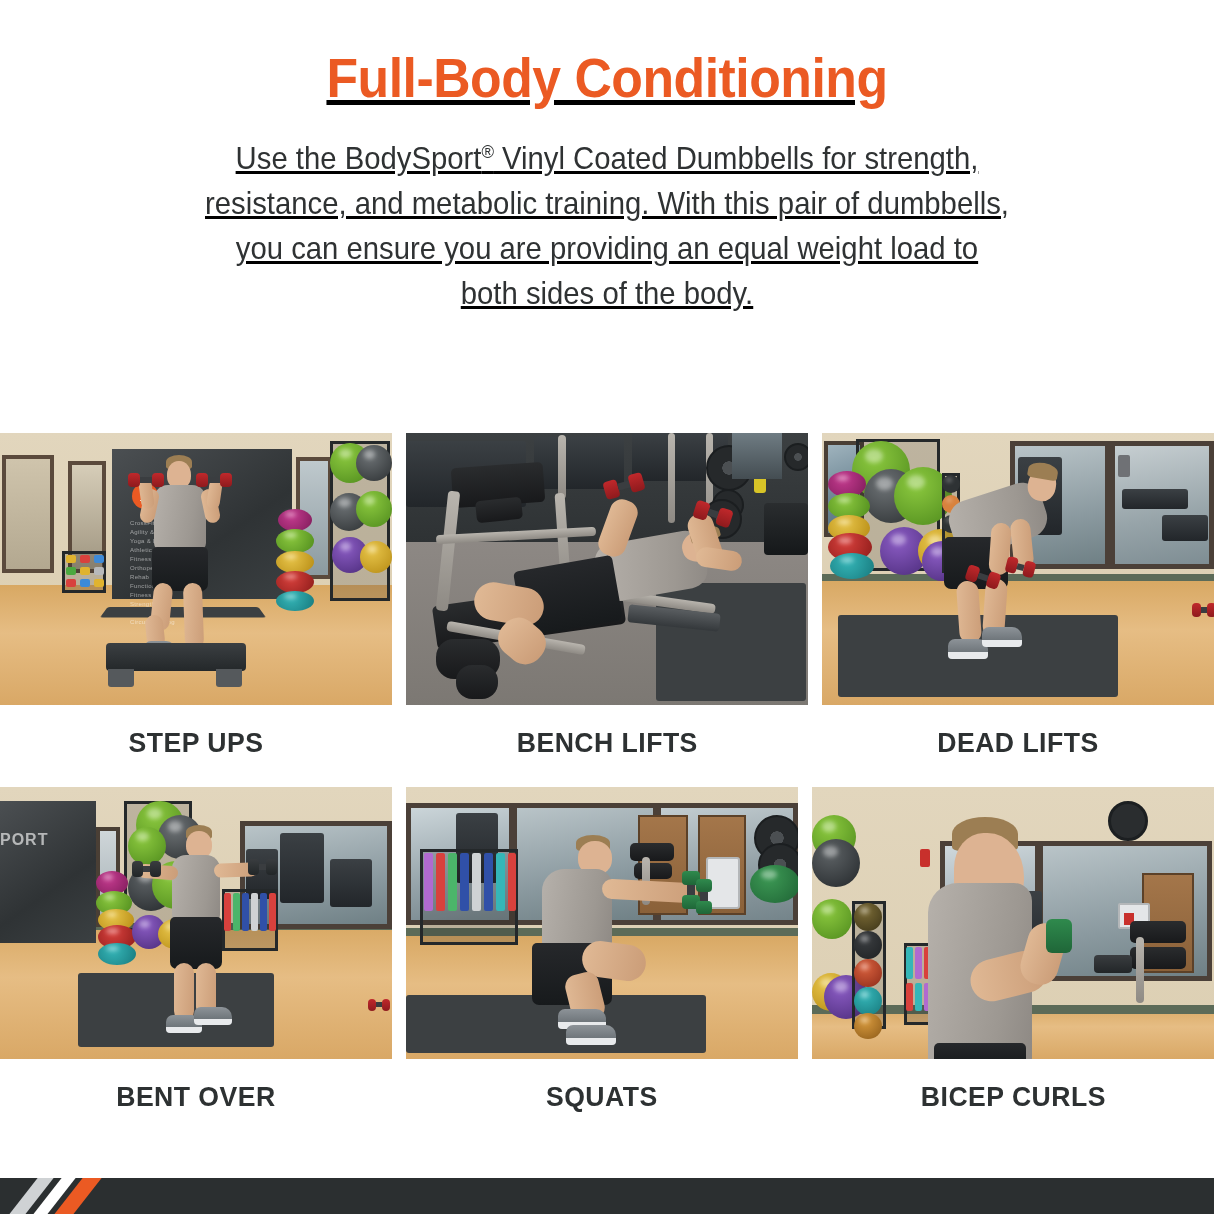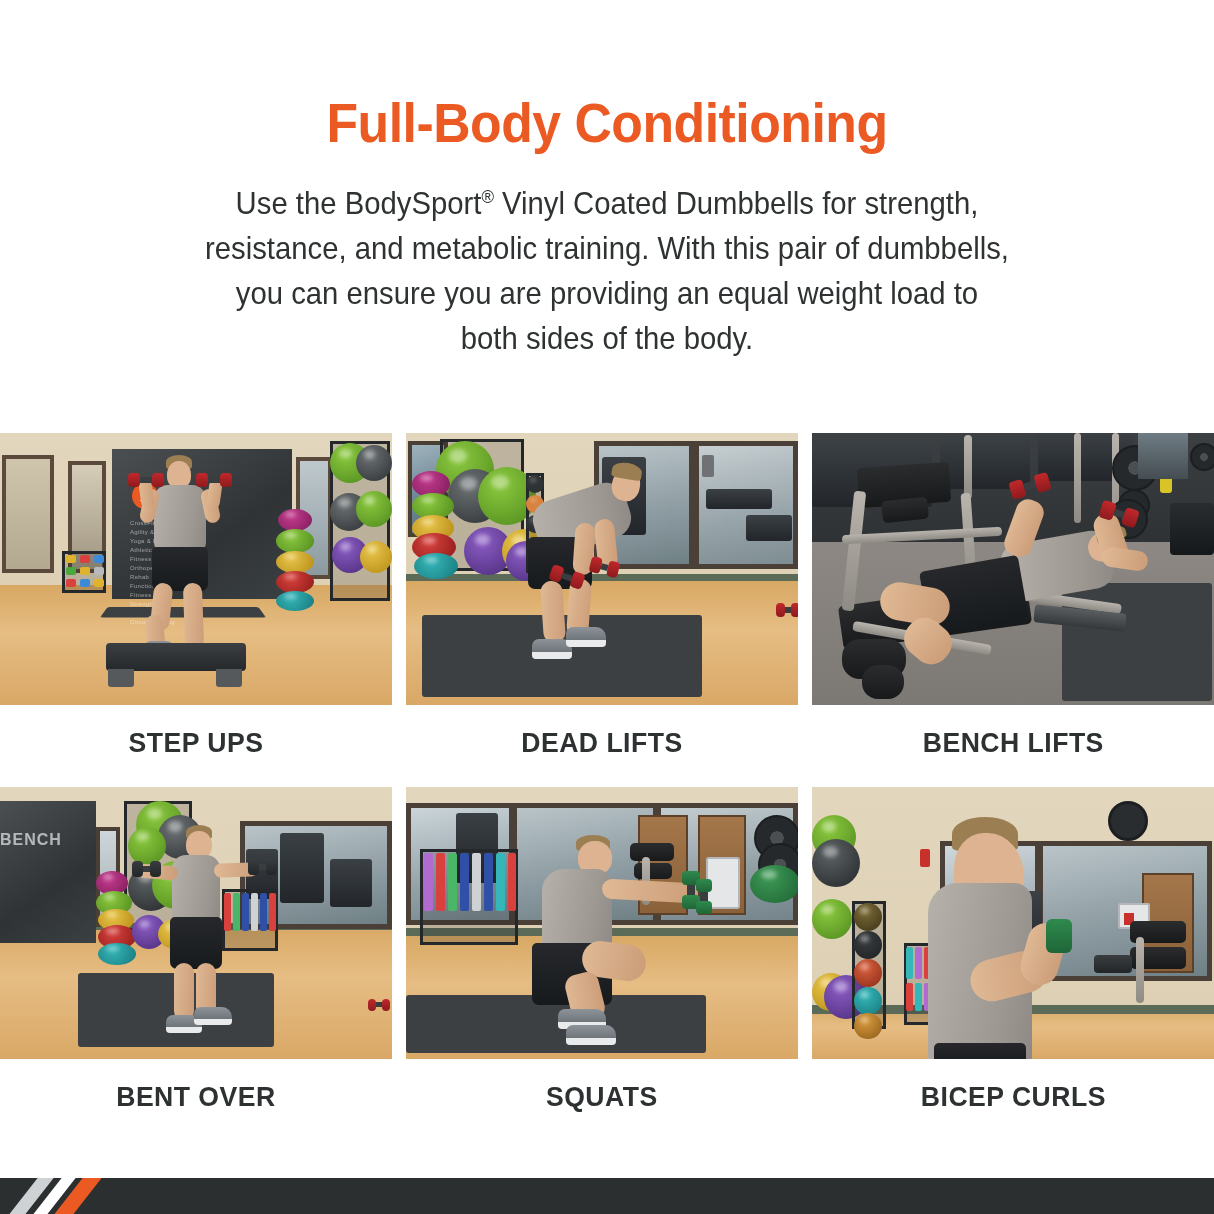--- a/index.html
+++ b/index.html
@@ -18,22 +18,23 @@
   .page {
     width: 1214px;
     height: 1214px;
     position: relative;
     background: #ffffff;
     box-sizing: border-box;
   }
 
   
   .header {
-    padding-top: 96px;
+    padding-top: 51px;
     text-align: center;
+    text-decoration: underline;
   }
   .headline {
     color: #EB5A23;
     font-family: "Liberation Sans Narrow", "Liberation Sans", sans-serif;
     font-size: 55px;
     font-weight: bold;
     letter-spacing: -0.5px;
     line-height: 1.0;
     margin: 0;
     transform: scaleX(0.94);
@@ -394,20 +395,80 @@
             </div>
 
             <div class="step-platform" style="left:106px;top:210px;width:140px;height:28px;"></div>
             <div class="step-leg" style="left:108px;top:236px;width:26px;height:18px;"></div>
             <div class="step-leg" style="left:216px;top:236px;width:26px;height:18px;"></div>
           </div>
         </div>
         <div class="caption">STEP UPS</div>
       </div>
 
+      <div class="cell wide">
+        <div class="photo">
+          <div class="scene">
+            <div class="wall-dark" style="height:46%"></div>
+            <div class="floor-rubber" style="height:60%"></div>
+
+            <div class="treadmill" style="left:0px;top:8px;width:120px;height:66px;"></div>
+            <div class="treadmill" style="left:128px;top:4px;width:90px;height:52px;"></div>
+            <div class="treadmill" style="left:226px;top:0px;width:96px;height:48px;"></div>
+            <div class="bench-frame" style="left:152px;top:2px;width:8px;height:64px;"></div>
+            <div class="bench-frame" style="left:262px;top:0px;width:7px;height:90px;"></div>
+            <div class="bench-frame" style="left:300px;top:0px;width:7px;height:110px;"></div>
+            <div class="plate" style="left:300px;top:12px;width:46px;height:46px;"></div>
+            <div class="plate" style="left:306px;top:56px;width:32px;height:32px;"></div>
+            <div class="plate" style="left:296px;top:66px;width:40px;height:40px;"></div>
+            <div class="plate" style="left:378px;top:10px;width:28px;height:28px;"></div>
+            <div style="position:absolute;left:348px;top:26px;width:12px;height:34px;background:#d8c427;border-radius:3px;"></div>
+            <div style="position:absolute;left:358px;top:70px;width:44px;height:52px;background:linear-gradient(#2a2d2f,#15181a);border-radius:4px;"></div>
+            <div class="window" style="left:326px;top:0px;width:50px;height:46px;background:linear-gradient(#6f7c83,#444d52);border:none;"></div>
+
+            <div class="mat" style="left:250px;top:150px;width:150px;height:118px;"></div>
+
+            <div class="bench" style="left:46px;top:32px;width:92px;height:40px;transform:rotate(-4deg);"></div>
+            <div class="bench" style="left:70px;top:66px;width:46px;height:22px;transform:rotate(-6deg);"></div>
+            <div class="bench" style="left:28px;top:160px;width:190px;height:44px;transform:rotate(-8deg);"></div>
+            <div class="bench-frame" style="left:36px;top:58px;width:12px;height:120px;transform:rotate(6deg);"></div>
+            <div class="bench-frame" style="left:152px;top:60px;width:10px;height:100px;transform:rotate(-4deg);"></div>
+            <div class="bench-frame" style="left:30px;top:98px;width:160px;height:9px;transform:rotate(-3deg);"></div>
+            <div class="bench-frame" style="left:150px;top:160px;width:160px;height:10px;transform:rotate(8deg);"></div>
+            <div class="bench-frame" style="left:40px;top:200px;width:140px;height:10px;transform:rotate(10deg);"></div>
+            <div class="bench" style="left:30px;top:206px;width:64px;height:40px;border-radius:18px;"></div>
+            <div class="bench" style="left:50px;top:232px;width:42px;height:34px;border-radius:16px;"></div>
+
+            <div class="person">
+              <div class="torso" style="left:190px;top:104px;width:110px;height:58px;transform:rotate(-10deg);border-radius:18px;"></div>
+              <div class="head" style="left:276px;top:98px;width:36px;height:30px;transform:rotate(-16deg);"></div>
+              <div class="hair" style="left:284px;top:94px;width:30px;height:14px;transform:rotate(-16deg);"></div>
+              <div class="shorts" style="left:112px;top:130px;width:100px;height:66px;transform:rotate(-10deg);"></div>
+              <div class="limb" style="left:68px;top:152px;width:70px;height:38px;transform:rotate(10deg);border-radius:20px;"></div>
+              <div class="limb" style="left:92px;top:188px;width:48px;height:40px;transform:rotate(40deg);border-radius:18px;"></div>
+              <div class="limb" style="left:198px;top:66px;width:28px;height:58px;transform:rotate(20deg);"></div>
+              <div class="limb" style="left:286px;top:80px;width:26px;height:52px;transform:rotate(-18deg);"></div>
+              <div class="limb" style="left:290px;top:116px;width:46px;height:20px;transform:rotate(8deg);"></div>
+              <div class="db red" style="left:198px;top:44px;width:40px;height:18px;transform:rotate(-16deg);">
+                <div class="bell" style="left:0;top:0;width:14px;height:18px;"></div>
+                <div class="bar" style="left:14px;top:5px;width:12px;height:7px;"></div>
+                <div class="bell" style="left:26px;top:0;width:14px;height:18px;"></div>
+              </div>
+              <div class="db red" style="left:288px;top:72px;width:38px;height:18px;transform:rotate(18deg);">
+                <div class="bell" style="left:0;top:0;width:14px;height:18px;"></div>
+                <div class="bar" style="left:14px;top:5px;width:10px;height:7px;"></div>
+                <div class="bell" style="left:24px;top:0;width:14px;height:18px;"></div>
+              </div>
+            </div>
+            <div class="bench-frame" style="left:222px;top:176px;width:92px;height:18px;transform:rotate(6deg);background:linear-gradient(#5a5e61,#34383b);"></div>
+          </div>
+        </div>
+        <div class="caption">BENCH LIFTS</div>
+      </div>
+
       <div class="cell">
         <div class="photo">
           <div class="scene">
             <div class="wall" style="height:58%"></div>
             <div class="floor-wood" style="height:46%"></div>
             <div class="baseboard" style="top:52%;height:7px;"></div>
 
             <div class="mirror" style="left:188px;top:8px;width:100px;height:128px;"></div>
             <div class="mirror" style="left:288px;top:8px;width:104px;height:128px;background:linear-gradient(170deg,#c6ced1,#97a4a9 60%,#7e8d93);"></div>
             <div class="window" style="left:2px;top:8px;width:40px;height:96px;"></div>
@@ -459,93 +520,33 @@
             </div>
             <div class="db red" style="left:370px;top:170px;width:24px;height:14px;">
               <div class="bell" style="left:0;top:0;width:9px;height:14px;"></div>
               <div class="bar" style="left:9px;top:4px;width:6px;height:6px;"></div>
               <div class="bell" style="left:15px;top:0;width:9px;height:14px;"></div>
             </div>
           </div>
         </div>
         <div class="caption">DEAD LIFTS</div>
       </div>
-
-      <div class="cell wide">
-        <div class="photo">
-          <div class="scene">
-            <div class="wall-dark" style="height:46%"></div>
-            <div class="floor-rubber" style="height:60%"></div>
-
-            <div class="treadmill" style="left:0px;top:8px;width:120px;height:66px;"></div>
-            <div class="treadmill" style="left:128px;top:4px;width:90px;height:52px;"></div>
-            <div class="treadmill" style="left:226px;top:0px;width:96px;height:48px;"></div>
-            <div class="bench-frame" style="left:152px;top:2px;width:8px;height:64px;"></div>
-            <div class="bench-frame" style="left:262px;top:0px;width:7px;height:90px;"></div>
-            <div class="bench-frame" style="left:300px;top:0px;width:7px;height:110px;"></div>
-            <div class="plate" style="left:300px;top:12px;width:46px;height:46px;"></div>
-            <div class="plate" style="left:306px;top:56px;width:32px;height:32px;"></div>
-            <div class="plate" style="left:296px;top:66px;width:40px;height:40px;"></div>
-            <div class="plate" style="left:378px;top:10px;width:28px;height:28px;"></div>
-            <div style="position:absolute;left:348px;top:26px;width:12px;height:34px;background:#d8c427;border-radius:3px;"></div>
-            <div style="position:absolute;left:358px;top:70px;width:44px;height:52px;background:linear-gradient(#2a2d2f,#15181a);border-radius:4px;"></div>
-            <div class="window" style="left:326px;top:0px;width:50px;height:46px;background:linear-gradient(#6f7c83,#444d52);border:none;"></div>
-
-            <div class="mat" style="left:250px;top:150px;width:150px;height:118px;"></div>
-
-            <div class="bench" style="left:46px;top:32px;width:92px;height:40px;transform:rotate(-4deg);"></div>
-            <div class="bench" style="left:70px;top:66px;width:46px;height:22px;transform:rotate(-6deg);"></div>
-            <div class="bench" style="left:28px;top:160px;width:190px;height:44px;transform:rotate(-8deg);"></div>
-            <div class="bench-frame" style="left:36px;top:58px;width:12px;height:120px;transform:rotate(6deg);"></div>
-            <div class="bench-frame" style="left:152px;top:60px;width:10px;height:100px;transform:rotate(-4deg);"></div>
-            <div class="bench-frame" style="left:30px;top:98px;width:160px;height:9px;transform:rotate(-3deg);"></div>
-            <div class="bench-frame" style="left:150px;top:160px;width:160px;height:10px;transform:rotate(8deg);"></div>
-            <div class="bench-frame" style="left:40px;top:200px;width:140px;height:10px;transform:rotate(10deg);"></div>
-            <div class="bench" style="left:30px;top:206px;width:64px;height:40px;border-radius:18px;"></div>
-            <div class="bench" style="left:50px;top:232px;width:42px;height:34px;border-radius:16px;"></div>
-
-            <div class="person">
-              <div class="torso" style="left:190px;top:104px;width:110px;height:58px;transform:rotate(-10deg);border-radius:18px;"></div>
-              <div class="head" style="left:276px;top:98px;width:36px;height:30px;transform:rotate(-16deg);"></div>
-              <div class="hair" style="left:284px;top:94px;width:30px;height:14px;transform:rotate(-16deg);"></div>
-              <div class="shorts" style="left:112px;top:130px;width:100px;height:66px;transform:rotate(-10deg);"></div>
-              <div class="limb" style="left:68px;top:152px;width:70px;height:38px;transform:rotate(10deg);border-radius:20px;"></div>
-              <div class="limb" style="left:92px;top:188px;width:48px;height:40px;transform:rotate(40deg);border-radius:18px;"></div>
-              <div class="limb" style="left:198px;top:66px;width:28px;height:58px;transform:rotate(20deg);"></div>
-              <div class="limb" style="left:286px;top:80px;width:26px;height:52px;transform:rotate(-18deg);"></div>
-              <div class="limb" style="left:290px;top:116px;width:46px;height:20px;transform:rotate(8deg);"></div>
-              <div class="db red" style="left:198px;top:44px;width:40px;height:18px;transform:rotate(-16deg);">
-                <div class="bell" style="left:0;top:0;width:14px;height:18px;"></div>
-                <div class="bar" style="left:14px;top:5px;width:12px;height:7px;"></div>
-                <div class="bell" style="left:26px;top:0;width:14px;height:18px;"></div>
-              </div>
-              <div class="db red" style="left:288px;top:72px;width:38px;height:18px;transform:rotate(18deg);">
-                <div class="bell" style="left:0;top:0;width:14px;height:18px;"></div>
-                <div class="bar" style="left:14px;top:5px;width:10px;height:7px;"></div>
-                <div class="bell" style="left:24px;top:0;width:14px;height:18px;"></div>
-              </div>
-            </div>
-            <div class="bench-frame" style="left:222px;top:176px;width:92px;height:18px;transform:rotate(6deg);background:linear-gradient(#5a5e61,#34383b);"></div>
-          </div>
-        </div>
-        <div class="caption">BENCH LIFTS</div>
-      </div>
     </div>
 
     <div class="row">
 
       <div class="cell">
         <div class="photo">
           <div class="scene">
             <div class="wall" style="height:56%"></div>
             <div class="floor-wood" style="height:50%"></div>
             <div class="baseboard" style="top:50%;height:7px;"></div>
 
             <div class="mural" style="left:0px;top:14px;width:96px;height:142px;"></div>
-            <div class="mural-word" style="left:0px;top:44px;">BENCH</div>
+            <div class="mural-word" style="left:0px;top:44px;">PORT</div>
 
             <div class="mirror" style="left:240px;top:34px;width:152px;height:108px;"></div>
             <div class="window" style="left:96px;top:40px;width:24px;height:100px;background:linear-gradient(#cfd6d9,#a2adb2);"></div>
             <div class="treadmill" style="left:280px;top:46px;width:44px;height:70px;"></div>
             <div class="treadmill" style="left:330px;top:72px;width:42px;height:48px;"></div>
             <div class="treadmill" style="left:246px;top:62px;width:32px;height:50px;"></div>
 
             <div class="rack-frame" style="left:124px;top:14px;width:68px;height:130px;"></div>
             <div class="ball" style="left:136px;top:14px;width:48px;height:48px;background:radial-gradient(circle at 38% 30%,#8cc93f,#4e8a1c);"></div>
             <div class="ball" style="left:158px;top:28px;width:44px;height:44px;background:radial-gradient(circle at 38% 30%,#6d7275,#2c3032);"></div>

